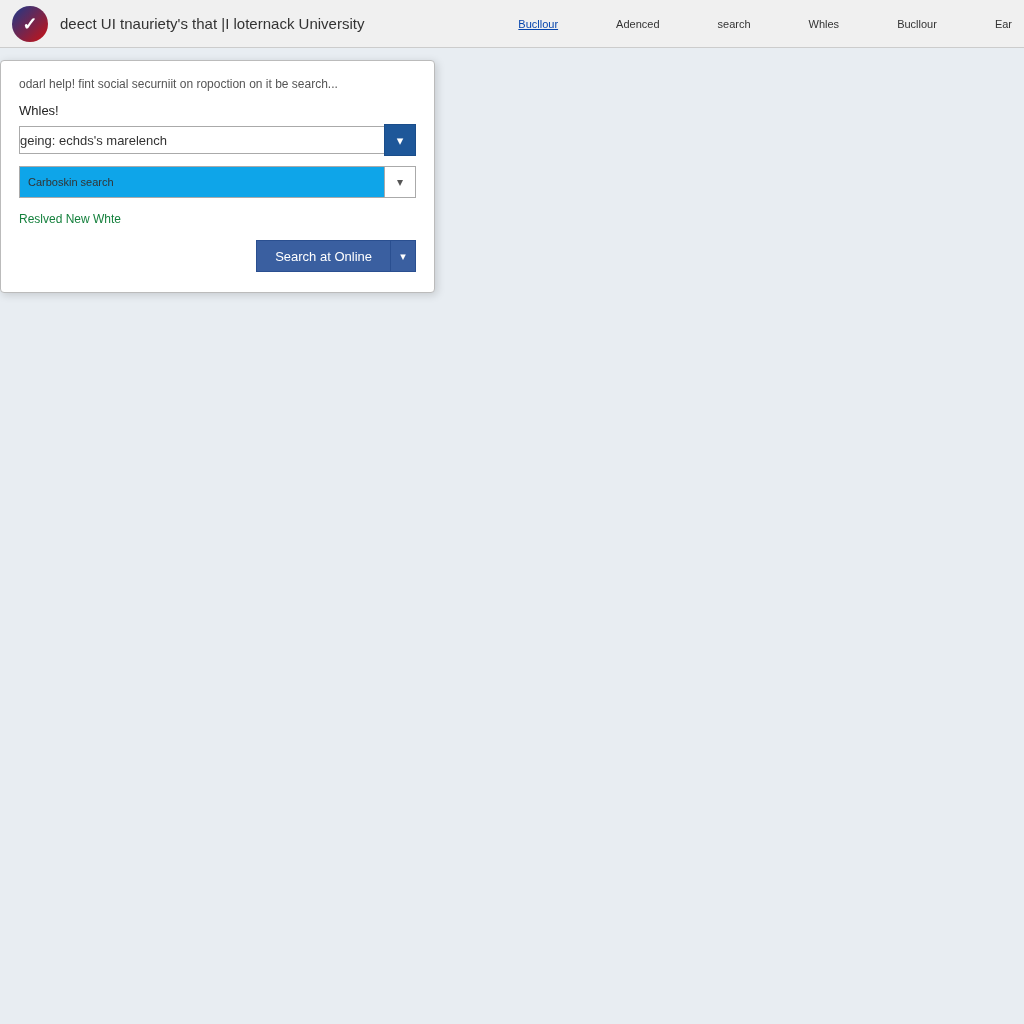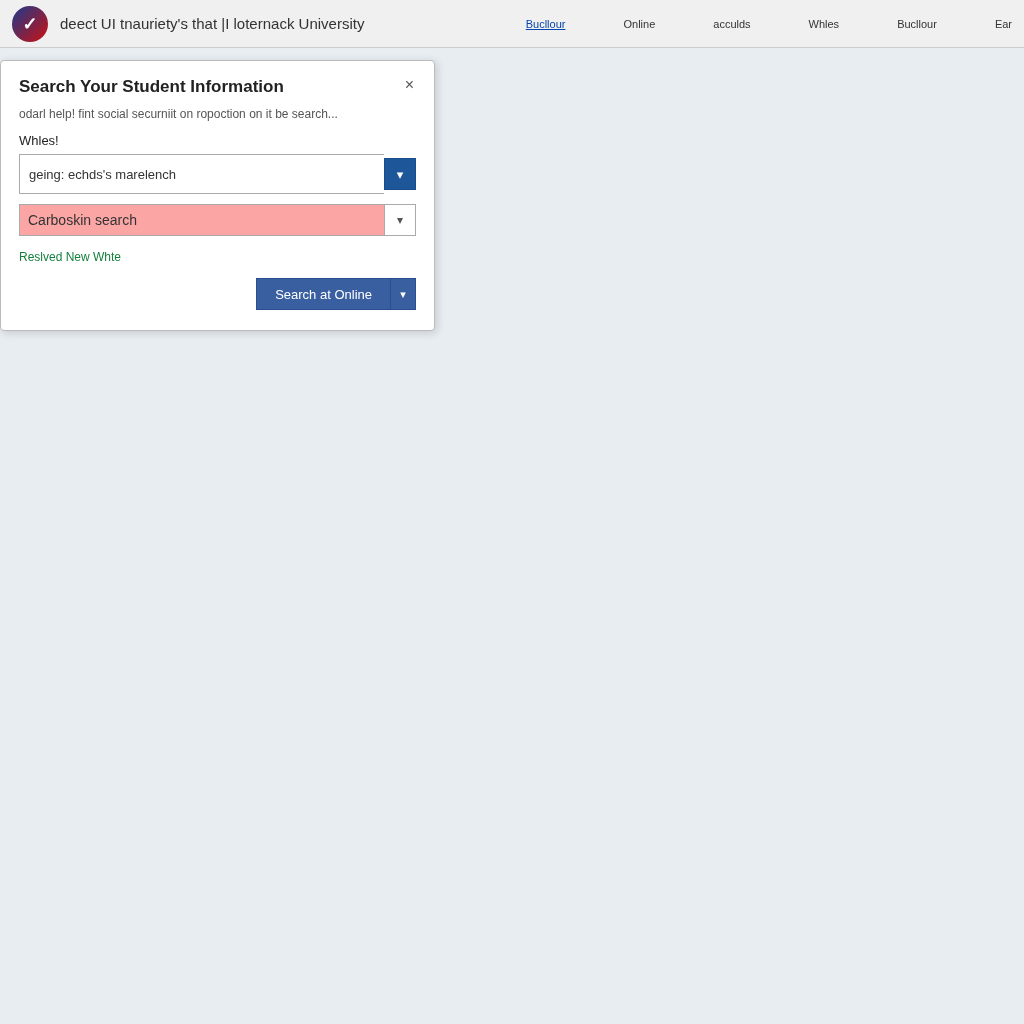--- a/index.html
+++ b/index.html
@@ -126,23 +126,23 @@
 
     .input-row {
       display: flex;
       align-items: center;
       margin-bottom: 10px;
       gap: 0;
     }
 
     .input-text {
       flex: 1;
-      height: 40px;
+      height: 28px;
       border: 1px solid #aaa;
-      padding: 0 9px;
+      padding: 0 0;
       font-size: 13px;
       color: #333;
       border-right: none;
     }
 
     .input-dropdown-btn {
       height: 32px;
       width: 32px;
       background-color: #1e5799;
       border: 1px solid #1a4d8a;
@@ -159,23 +159,23 @@
       align-items: center;
       margin-bottom: 12px;
       gap: 0;
     }
 
     .select-field {
       flex: 1;
       height: 32px;
       border: 1px solid #aaa;
       padding: 0 8px;
-      font-size: 14px;
-      color: #333;
-      background: #fca5a5;
+      font-size: 11px;
+      color: #333;
+      background: #0ea5e9;
       appearance: none;
       -webkit-appearance: none;
       border-right: none;
     }
 
     .select-dropdown-btn {
       height: 32px;
       width: 32px;
       background-color: white;
       border: 1px solid #aaa;
@@ -228,33 +228,29 @@
 </head>
 <body>
 
 <nav class="navbar">
   <div class="navbar-logo">
     <div class="logo-circle"></div>
   </div>
   <span class="navbar-title">deect UI tnauriety's that |I loternack University</span>
   <div class="navbar-links">
     <a class="navbar-link active">Bucllour</a>
-    <a class="navbar-link">Online</a>
-    <a class="navbar-link">acculds</a>
+    <a class="navbar-link">Adenced</a>
+    <a class="navbar-link">search</a>
     <a class="navbar-link">Whles</a>
     <a class="navbar-link">Bucllour</a>
     <a class="navbar-link">Ear</a>
   </div>
 </nav>
 
 <div class="modal-container">
-  <div class="modal-header">
-    <h2 class="modal-title">Search Your Student Information</h2>
-    <button class="modal-close">×</button>
-  </div>
 
   <p class="modal-description">odarl help! fint social securniit on ropoction on it be search...</p>
 
   <div class="modal-label">Whles!</div>
 
   <div class="input-row">
     <input type="text" class="input-text" value="geing: echds's marelench" style="">
     <button class="input-dropdown-btn">
       <span>▾</span>
     </button>

